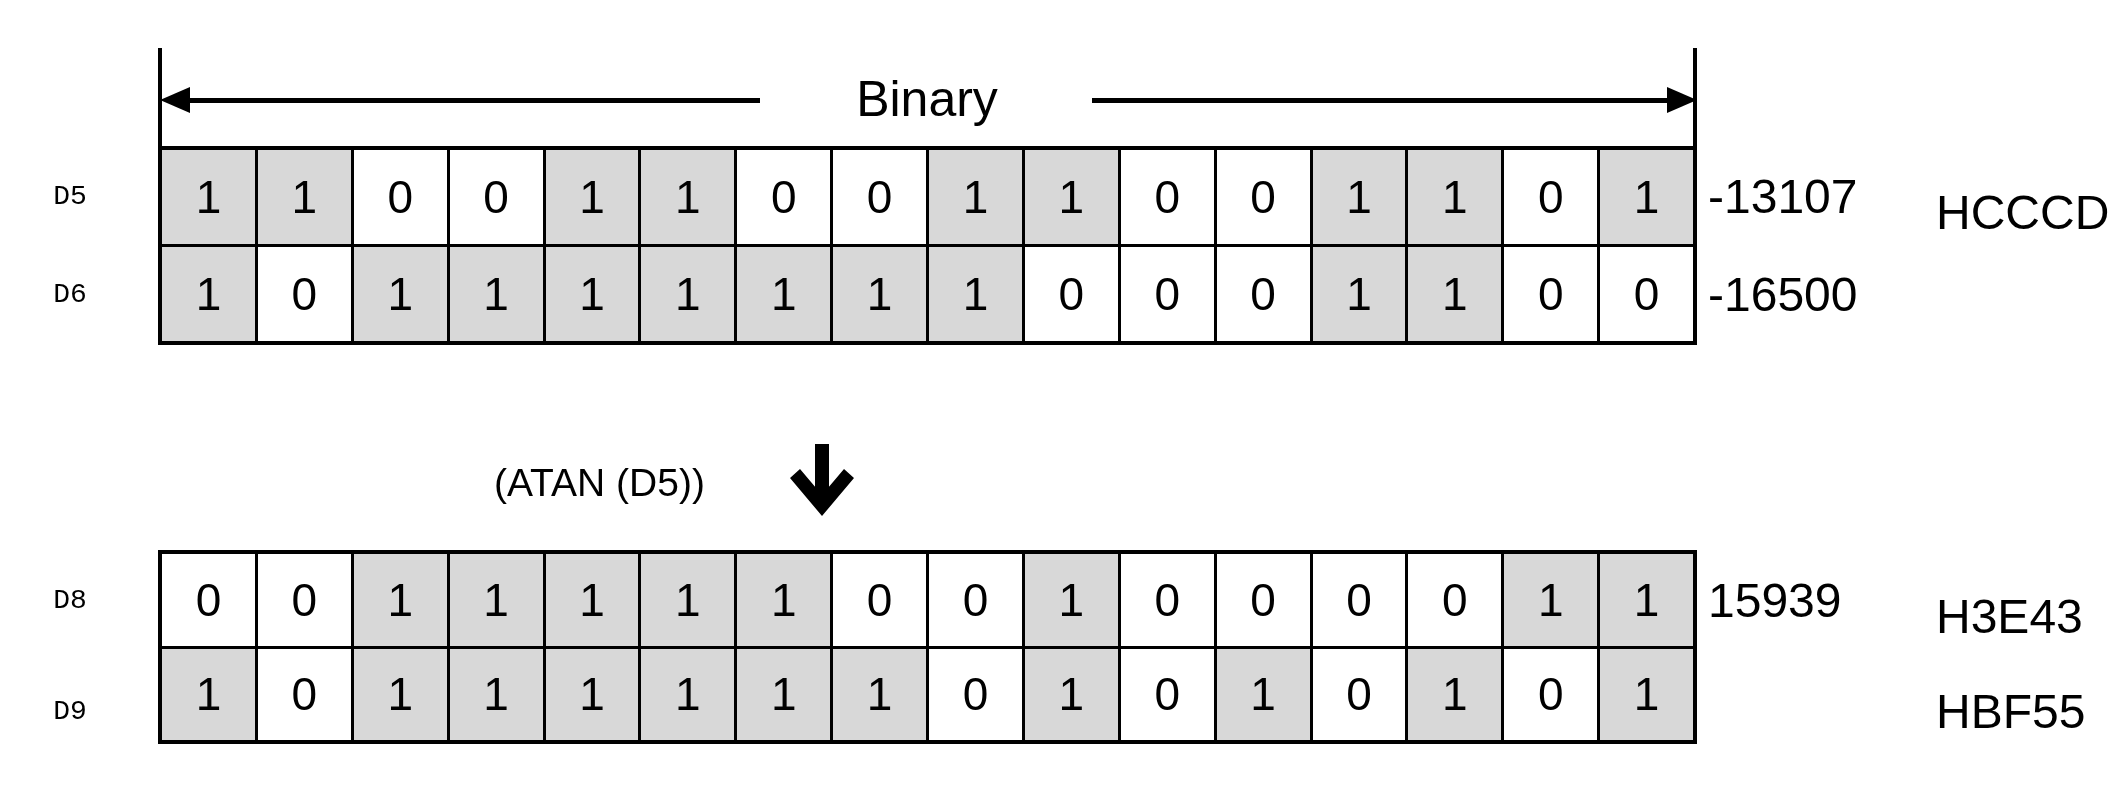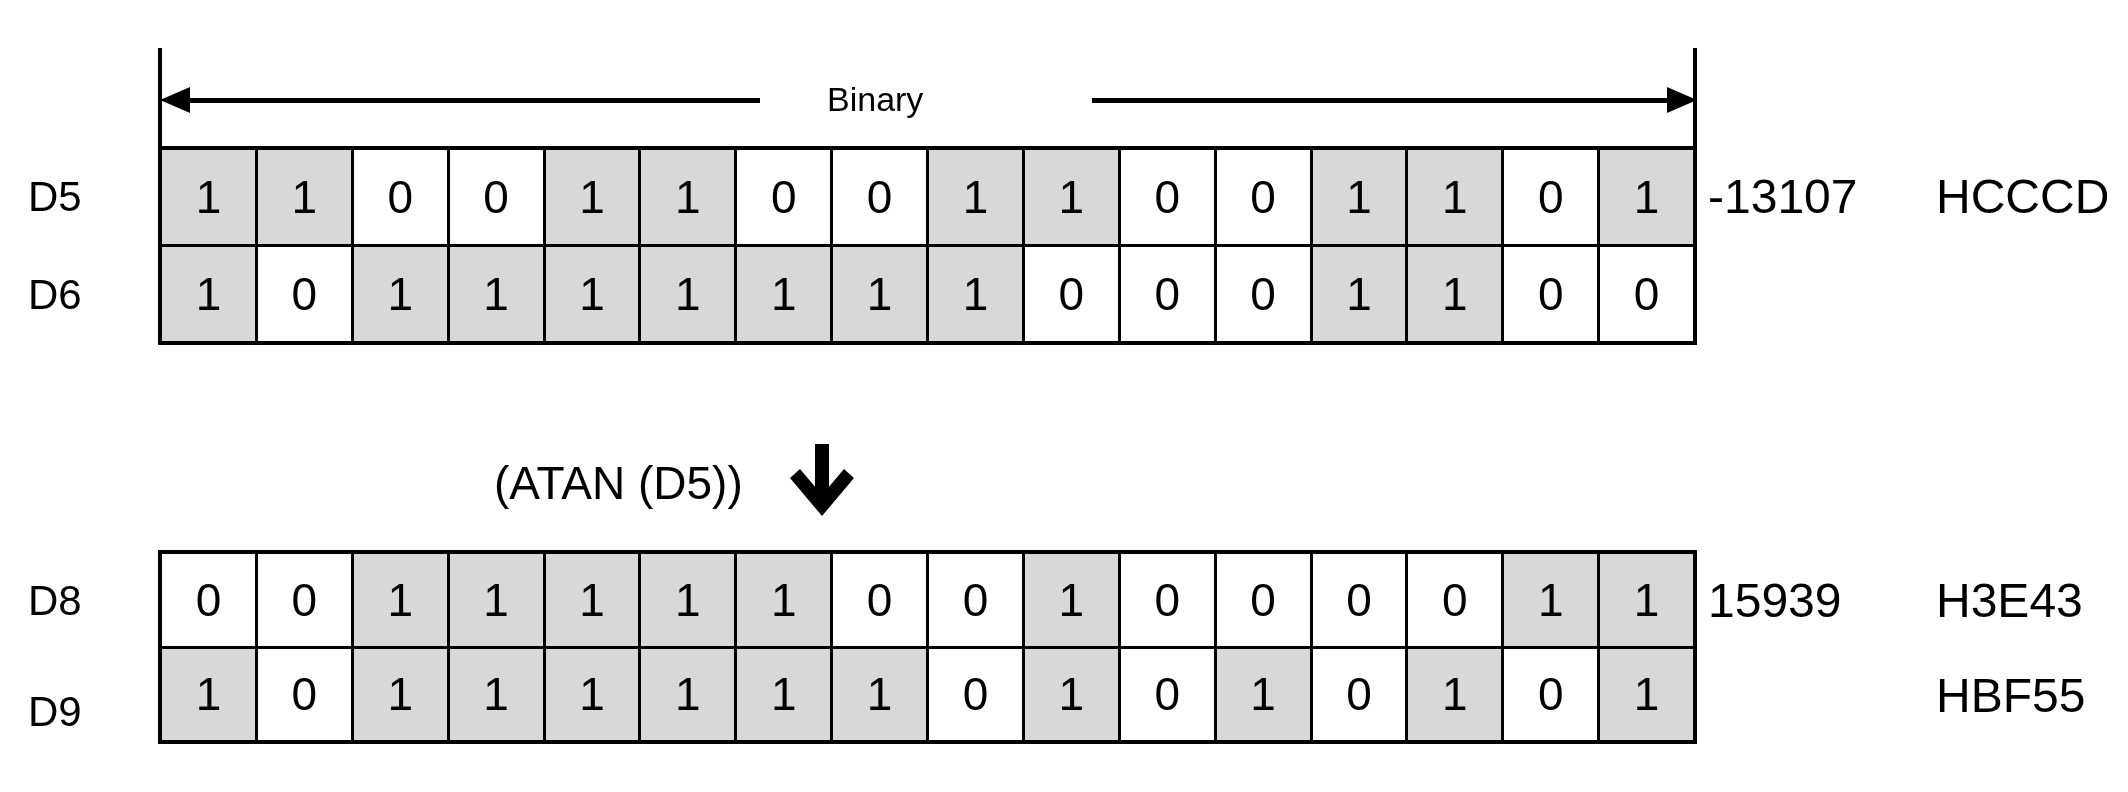--- a/index.html
+++ b/index.html
@@ -39,21 +39,22 @@
     position: absolute;
     width: 0; height: 0;
     border-top: 13px solid transparent;
     border-bottom: 13px solid transparent;
     border-left: 30px solid var(--line, #000);
   }
   .binary-label {
     position: absolute;
     left: 827px; top: 72px;
     width: 200px;
-    font-size: 34px;
+    text-align: center;
+    font-size: 50px;
     line-height: 54px;
   }
 
   
   .reg-table {
     position: absolute;
     left: 158px;
     width: 1539px;
     background: var(--line, #000);
     padding: 4px;
@@ -76,43 +77,45 @@
     justify-content: center;
     font-size: 46px;
     background: var(--bit0, #ffffff);
   }
   .bit-cell.on { background: var(--bit1, #d8d8d8); }
 
   .reg-label {
     position: absolute;
     left: 28px;
     width: 84px;
-    text-align: left;
-    font-size: 42px;
+    text-align: center;
+    font-size: 28px;
     line-height: 46px;
+    font-family: Liberation Mono, monospace;
   }
   .dec-value {
     position: absolute;
     left: 1708px;
     width: 182px;
     text-align: left;
     font-size: 48px;
     line-height: 50px;
   }
   .hex-value {
     position: absolute;
     left: 1936px;
     font-size: 48px;
     line-height: 50px;
+    margin-top: 16px;
   }
 
   
   .op-text {
     position: absolute;
-    font-size: 46px;
+    font-size: 39px;
     line-height: 52px;
     white-space: nowrap;
   }
   .down-arrow-icon {
     position: absolute;
     left: 788px;
     top: 442px;
     width: 68px;
     height: 78px;
   }
@@ -170,20 +173,21 @@
         <div class="bit-cell">0</div>
         <div class="bit-cell on">1</div>
         <div class="bit-cell on">1</div>
         <div class="bit-cell">0</div>
         <div class="bit-cell">0</div>
       </div>
   </div>
 
   <div class="dec-value" style="top:172px;">-13107</div>
   <div class="hex-value" style="top:172px;">HCCCD</div>
+  <div class="dec-value" style="top:270px;">-16500</div>
 
   <div class="op-text" style="left:494px; top:457px;">(ATAN (D5))</div>
 
   <svg class="down-arrow-icon" viewBox="0 0 68 78" aria-hidden="true">
     <rect x="27" y="2" width="14" height="52" fill="#000"></rect>
     <path d="M34,74 L2,36 L12,27 L34,53 L56,27 L66,36 Z" fill="#000"></path>
   </svg>
 
 
   <div class="reg-label" style="top:578px;">D8</div>

